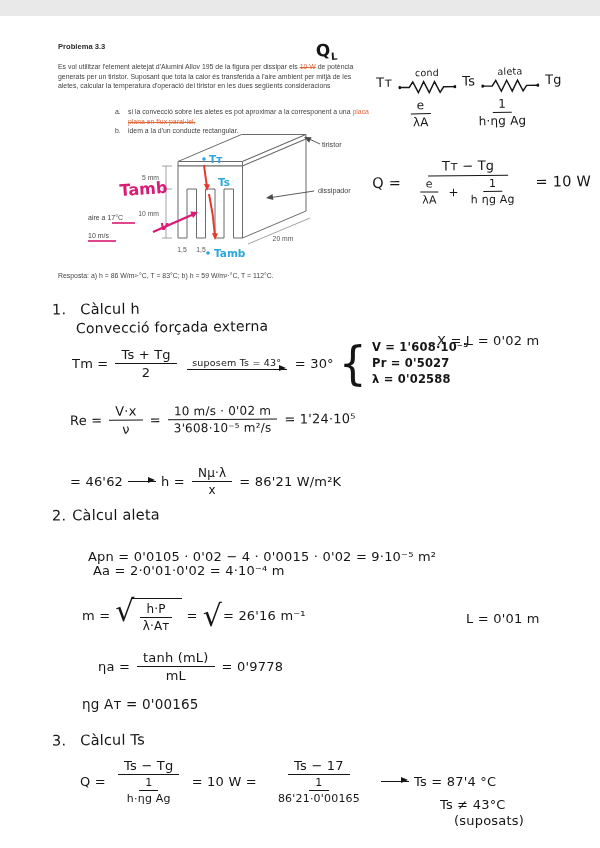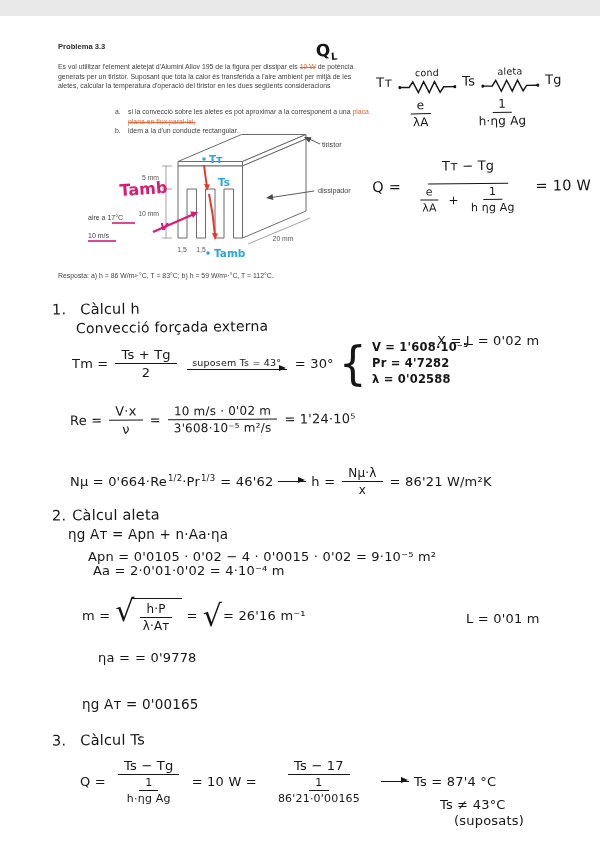--- a/index.html
+++ b/index.html
@@ -150,21 +150,21 @@
       <span class="frac f12">
         <span class="num">1</span>
         <span class="den">h·ηg Ag</span>
       </span>
     </div>
   </div>
 
   <div class="abs hw eq" style="left:372px;top:143px;transform:rotate(-0.5deg);transform-origin:left top;">
     <span class="f14">Q =</span>
     <span class="frac">
-      <span class="num" style="padding:0 14px 10px;">Tᴛ − Tg</span>
+      <span class="num" style="padding:0 14px 2px;">Tᴛ − Tg</span>
       <span class="den">
         <span class="eq" style="gap:4px;">
           <span class="frac f11">
             <span class="num">e</span>
             <span class="den">λA</span>
           </span>
           <span class="f12">+</span>
           <span class="frac f11">
             <span class="num">1</span>
             <span class="den">h ηg Ag</span>
@@ -189,56 +189,54 @@
       <span class="den">2</span>
     </span>
     <span class="labarr">
       <span class="lab">suposem Ts = 43°</span>
       <span class="arrline w100"></span>
     </span>
     <span>= 30°</span>
     <span class="brace">{</span>
     <span class="sys f115">
       <span>V = 1'608·10⁻⁵</span>
-      <span>Pr = 4'7282</span>
+      <span>Pr = 0'5027</span>
       <span>λ = 0'02588</span>
     </span>
   </div>
   <div class="abs hw" style="left:437px;top:317px;">X = L = 0'02 m</div>
 
   <div class="abs hw eq" style="left:70px;top:387px;transform:rotate(-0.4deg);">
     <span>Re =</span>
     <span class="frac">
       <span class="num">V·x</span>
       <span class="den">ν</span>
     </span>
     <span>=</span>
     <span class="frac f12">
       <span class="num">10 m/s · 0'02 m</span>
       <span class="den">3'608·10⁻⁵ m²/s</span>
     </span>
     <span>= 1'24·10⁵</span>
   </div>
 
   <div class="abs hw eq" style="left:70px;top:450px;">
-    <span><span>Nμ = 0'664·Re</span><span class="sup">1/2</span><span>·Pr</span><span class="sup">1/3</span></span>
     <span>= 46'62</span>
     <span class="arrline w30"></span>
     <span>h =</span>
     <span class="frac f12">
       <span class="num">Nμ·λ</span>
       <span class="den">x</span>
     </span>
     <span>= 86'21 W/m²K</span>
   </div>
 
   <div class="abs hw sec-h" style="left:52px;top:491px;transform:rotate(-0.5deg);">
     <span style="margin-right:6px;">2.</span><span>Càlcul aleta</span>
   </div>
-  <div class="abs hw" style="left:68px;top:510px;font-size:13.5px;">ηg Aᴛ = Apn + n·Aa·ηa</div>
   <div class="abs hw" style="left:88px;top:533px;">Apn = 0'0105 · 0'02 − 4 · 0'0015 · 0'02 = 9·10⁻⁵ m²</div>
   <div class="abs hw" style="left:93px;top:547px;">Aa = 2·0'01·0'02 = 4·10⁻⁴ m</div>
 
   <div class="abs hw eq" style="left:82px;top:582px;">
     <span>m =</span>
     <span class="sqrt">
       <span class="rad">√</span>
       <span class="bod">
           <span class="frac f12">
         <span class="num">h·P</span>
@@ -249,20 +247,24 @@
     <span>=</span>
     <span class="sqrt">
       <span class="rad">√</span>
     </span>
     <span>= 26'16 m⁻¹</span>
   </div>
   <div class="abs hw" style="left:466px;top:595px;">L = 0'01 m</div>
 
   <div class="abs hw eq" style="left:98px;top:634px;">
     <span>ηa =</span>
+    <span class="frac">
+      <span class="num">tanh (mL)</span>
+      <span class="den">mL</span>
+    </span>
     <span>= 0'9778</span>
   </div>
   <div class="abs hw" style="left:82px;top:680px;font-size:13.5px;">ηg Aᴛ = 0'00165</div>
 
   <div class="abs hw sec-h" style="left:52px;top:716px;transform:rotate(-0.6deg);">
     <span class="headnum">3.</span><span>Càlcul Ts</span>
   </div>
 
   <div class="abs hw eq" style="left:80px;top:742px;">
     <span>Q =</span>

